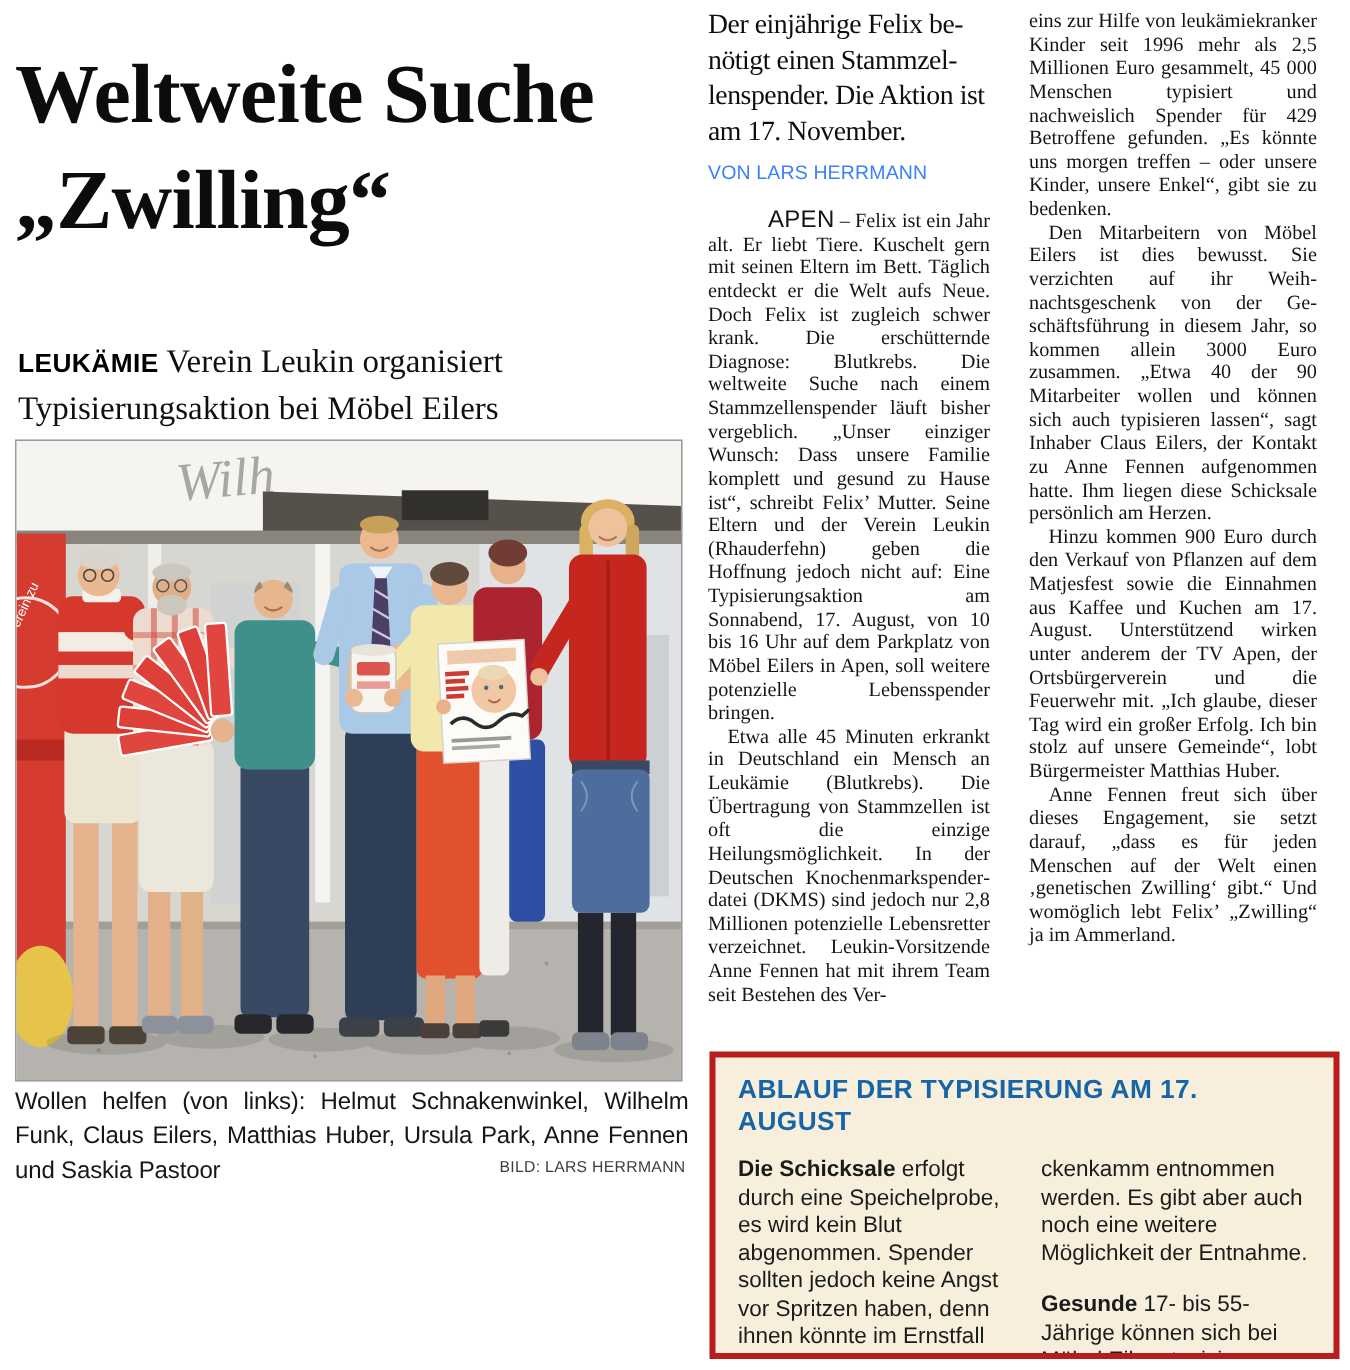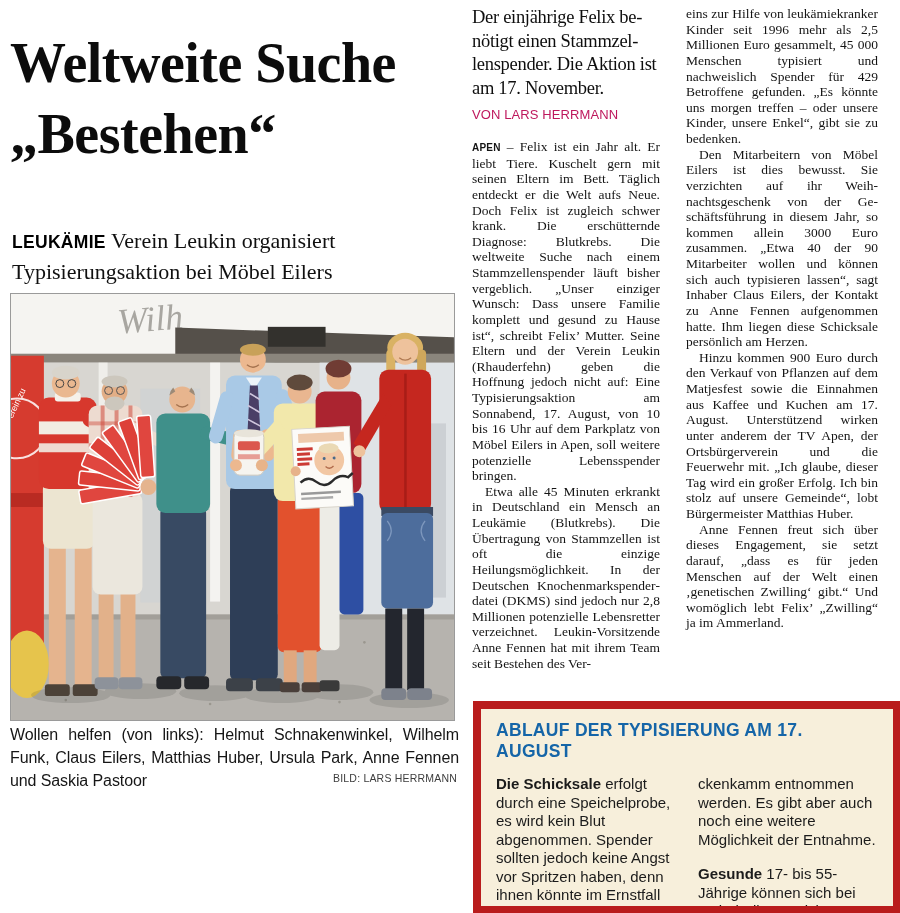--- a/index.html
+++ b/index.html
@@ -18,44 +18,44 @@
   .photo-fig svg{display:block;width:445px;height:428px;border:1px solid #9a9a9a;box-sizing:border-box;background:#e9e7e3;}
   .caption{position:absolute;left:10px;top:723px;width:449px;font-family:"Liberation Sans",sans-serif;
            font-size:16px;letter-spacing:-0.1px;line-height:23px;color:#161616;text-align:justify;}
   .credit{position:absolute;right:2px;bottom:2px;font-size:10.5px;color:#3d3d3d;letter-spacing:.2px;
           font-family:"Liberation Sans",sans-serif;}
 
   
   .col-mid{position:absolute;left:472px;top:6px;width:188px;}
   .col-right{position:absolute;left:686px;top:6px;width:192px;}
   .lead{font-size:18.5px;line-height:23.5px;letter-spacing:-0.3px;margin:0 0 7px 0;color:#0e0e0e;}
-  .byline{font-family:"Liberation Sans",sans-serif;font-size:13px;color:#be185d;margin:0 0 17px 0;letter-spacing:.1px;}
+  .byline{font-family:"Liberation Sans",sans-serif;font-size:13px;color:#3b82f6;margin:0 0 17px 0;letter-spacing:.1px;}
   p.body{font-size:13.5px;line-height:15.62px;text-align:justify;margin:0;color:#141414;
          -webkit-hyphens:manual;hyphens:manual;}
   p.body.indent{text-indent:13px;}
-  .dateline{font-family:"Liberation Sans",sans-serif;font-weight:700;font-size:10px;letter-spacing:.2px;}
+  .dateline{font-family:"Liberation Sans",sans-serif;font-weight:400;font-size:16px;letter-spacing:.2px;margin-left:40px;}
 
   
   .infobox{position:absolute;left:473px;top:701px;width:412px;height:197px;background:#f7efdb;
-           border:8px solid #b91c1c;overflow:hidden;}
+           border:4px solid #b91c1c;overflow:hidden;}
   .infobox-inner{padding:11px 15px 0 15px;}
   .infobox-title{font-family:"Liberation Sans",sans-serif;font-weight:700;font-size:17.5px;
                  letter-spacing:.3px;color:#1565a8;margin:0 0 13px 0;}
   .infobox-cols{display:flex;gap:24px;}
   .infobox-col{width:178px;font-family:"Liberation Sans",sans-serif;font-size:15px;line-height:18.5px;color:#1b1b1b;}
   .infobox-col p{margin:0 0 16px 0;-webkit-hyphens:manual;hyphens:manual;}
 </style>
 </head>
 <body>
 
 <div class="page">
 
   <h1 class="headline">
     <span>Weltweite Suche</span>
-    <span>„Bestehen“</span>
+    <span>„Zwilling“</span>
   </h1>
 
   <div class="deck"><span class="kicker">LEUKÄMIE</span><span> Verein Leukin organisiert Typisierungsaktion bei Möbel Eilers</span></div>
 
   <figure class="photo-fig">
     <svg viewBox="0 0 445 428" xmlns="http://www.w3.org/2000/svg">
 
       <rect x="0" y="0" width="445" height="66" fill="#f5f4f1"></rect>
       <text x="108" y="40" font-family="'Liberation Serif',serif" font-style="italic" font-size="36" fill="#a8a6a1" transform="rotate(-5 108 40)">Wilh</text>
       <rect x="165" y="28" width="280" height="32" fill="#55504a" transform="skewY(2)"></rect>

